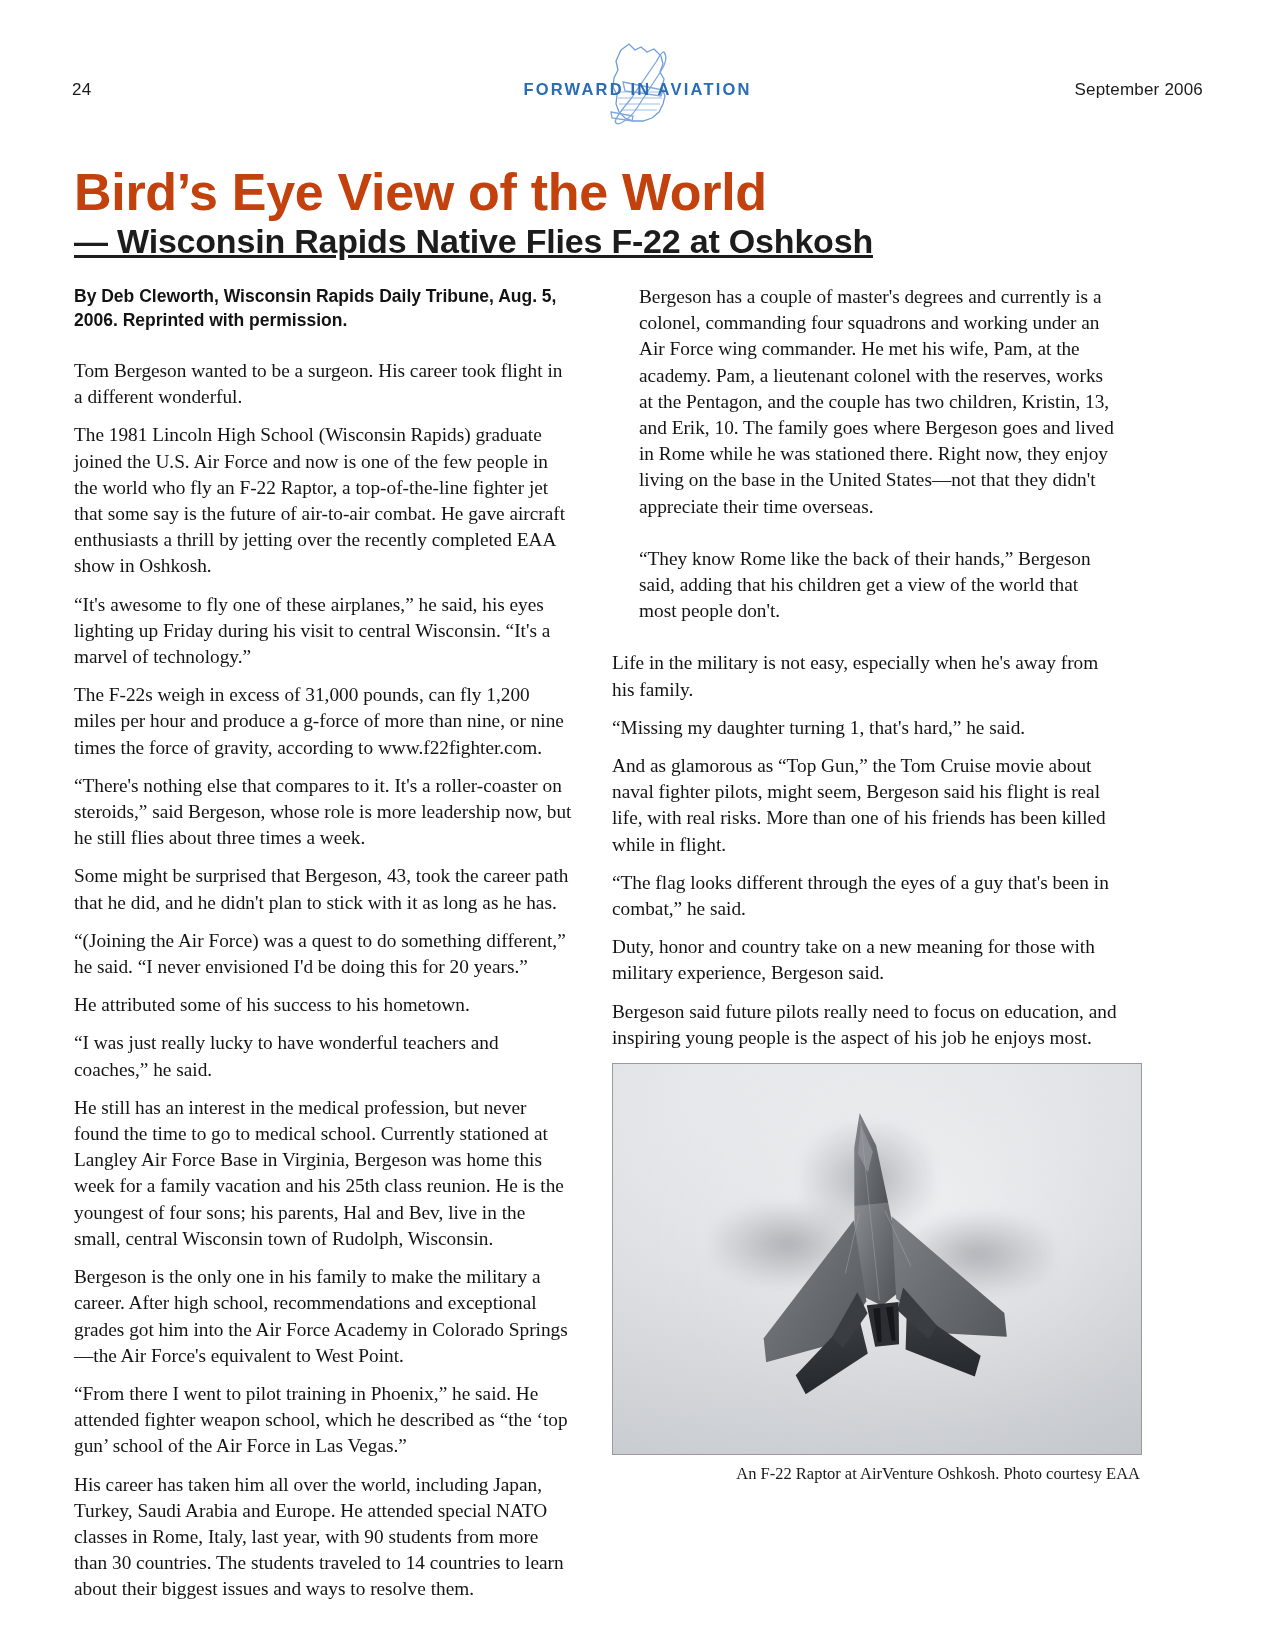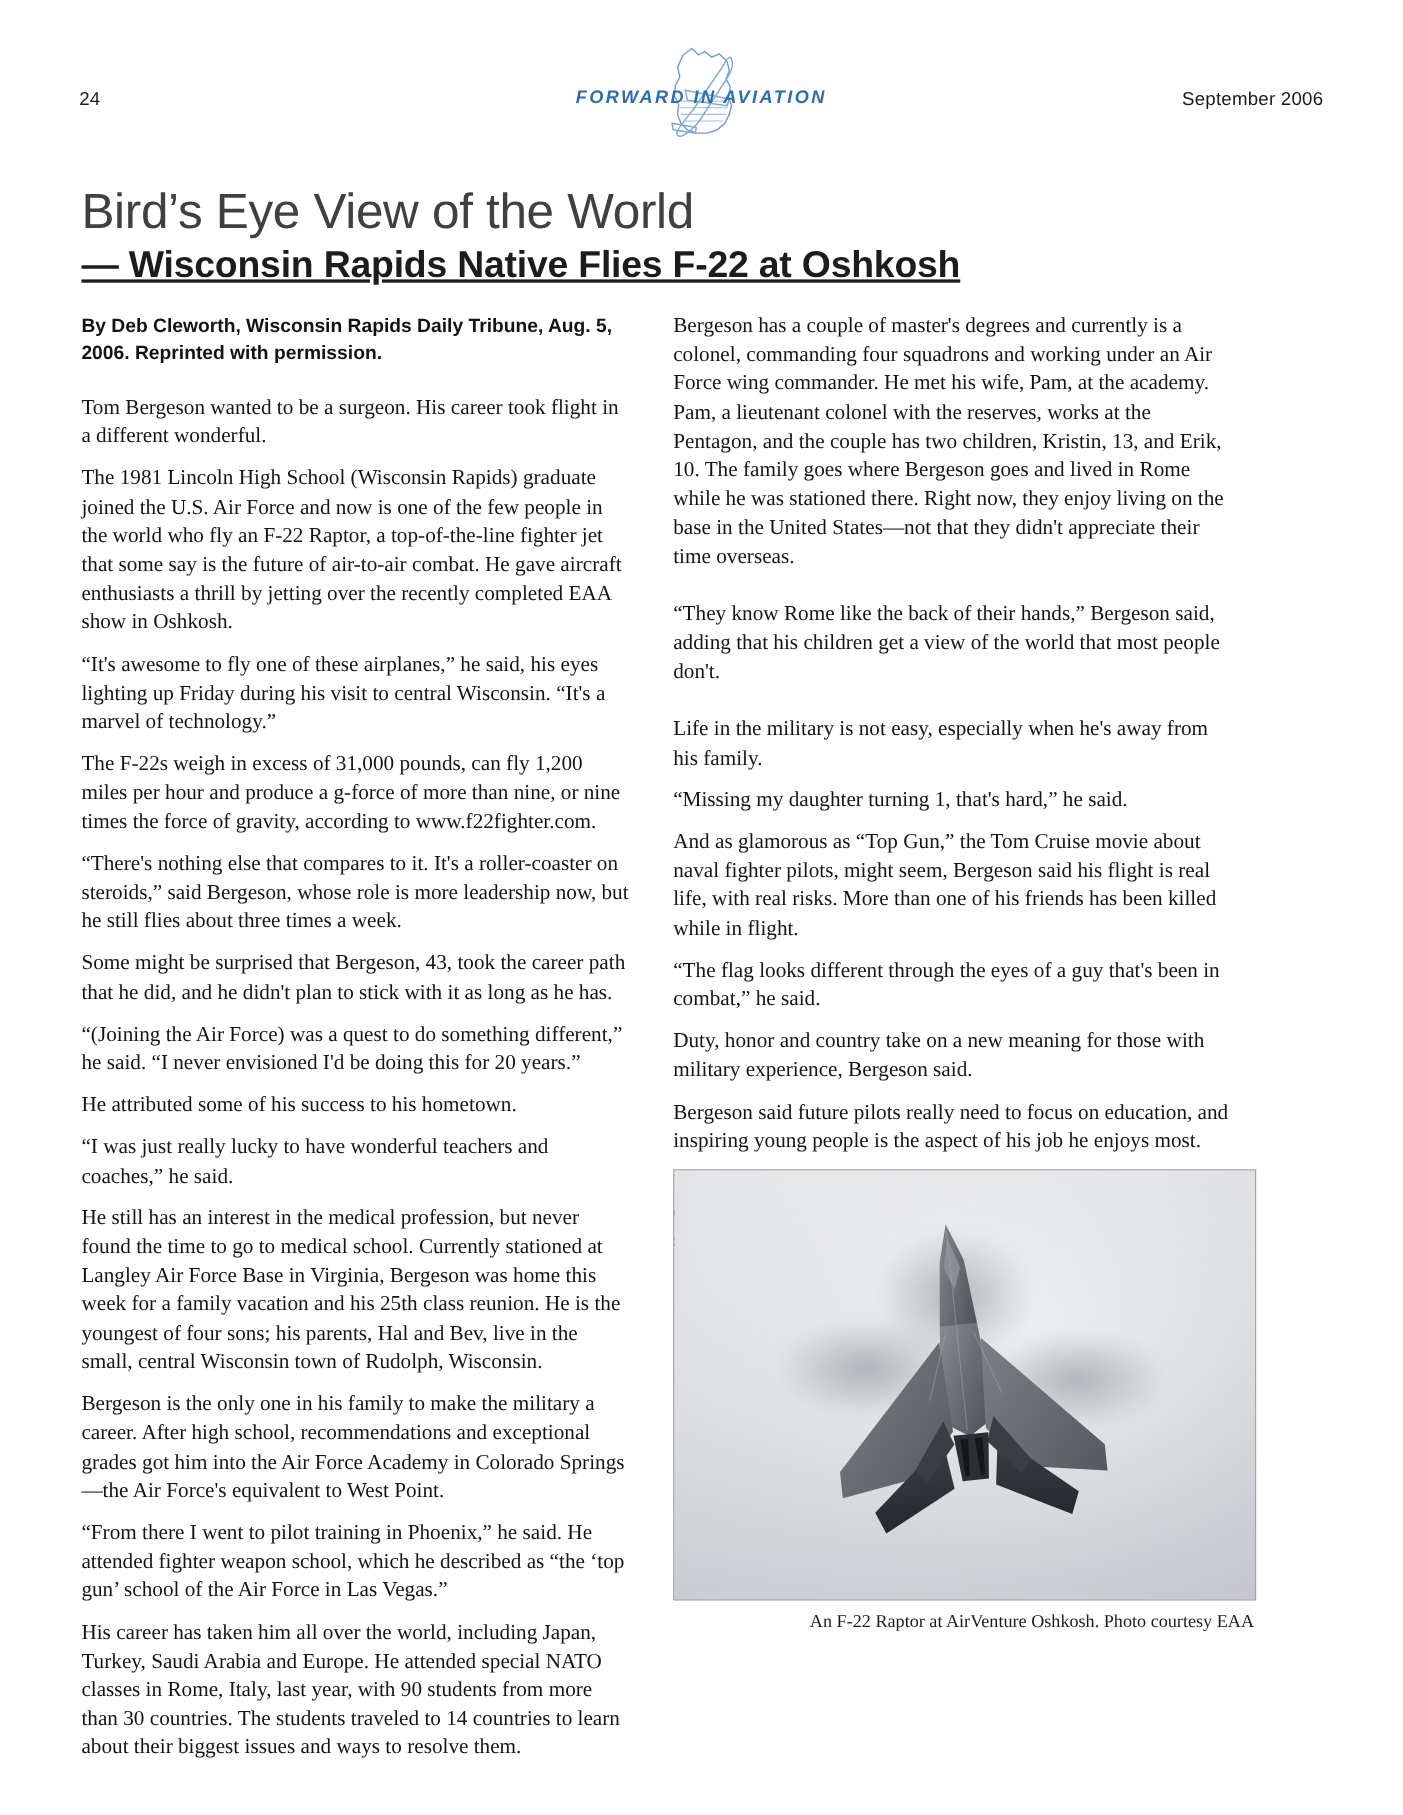--- a/index.html
+++ b/index.html
@@ -53,21 +53,20 @@
   }
 
   
   .masthead {
     position: absolute;
     left: 0;
     top: 38px;
     width: 1275px;
     height: 100px;
     pointer-events: none;
-    font-style: italic;
   }
   .logo-wrap {
     position: absolute;
     left: 50%;
     top: 0;
     transform: translateX(-50%);
     width: 250px;
     height: 100px;
   }
   .logo-svg {
@@ -91,24 +90,24 @@
 
   
   .headline-block {
     position: absolute;
     left: 74px;
     top: 166px;
     width: 1000px;
   }
   .headline-main {
     font-family: "Liberation Sans", "DejaVu Sans", sans-serif;
-    font-weight: normal;
-    font-size: 45px;
+    font-weight: bold;
+    font-size: 52px;
     line-height: 52px;
-    color: #404040;
+    color: #c2410c;
     letter-spacing: -0.3px;
     margin: 0;
   }
   .headline-sub {
     font-family: "Liberation Sans", "DejaVu Sans", sans-serif;
     font-weight: bold;
     font-size: 34px;
     line-height: 42px;
     color: #1c1c1c;
     letter-spacing: -0.2px;
@@ -134,21 +133,21 @@
   }
 
   p.body-par {
     font-family: "Liberation Serif", "DejaVu Serif", serif;
     font-size: 19.3px;
     line-height: 26.2px;
     color: #141414;
     margin: 0 0 12px 0;
     text-align: left;
   }
-  p.body-par.gap-after  { margin-bottom: 26px; }
+  p.body-par.gap-after  { margin-bottom: 26px; margin-left: 27px; }
 
   
   .photo-figure {
     position: absolute;
     left: 612px;
     top: 1063px;
     width: 528px;
   }
   .photo-frame {
     position: relative;

